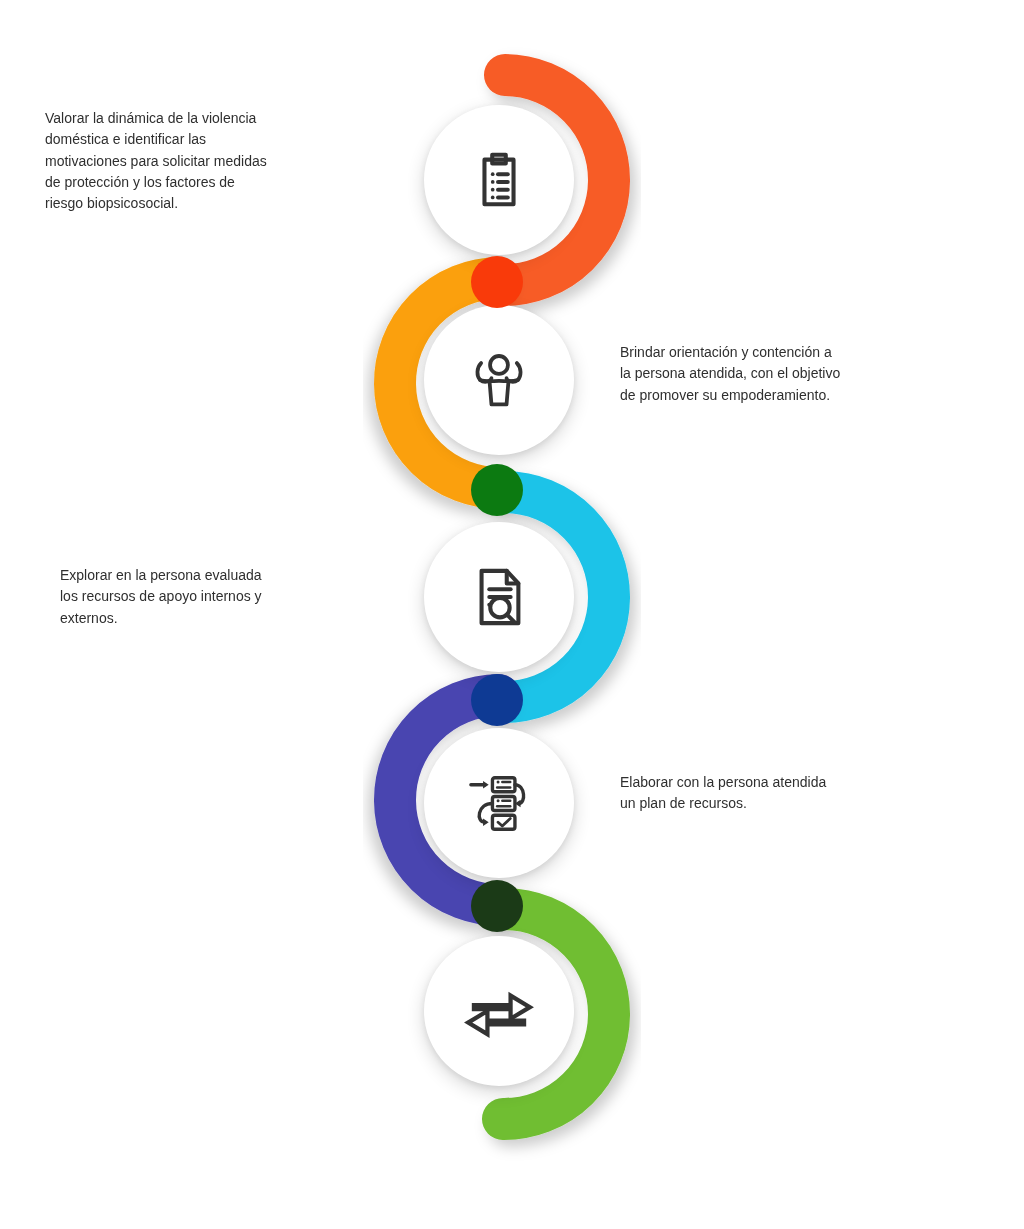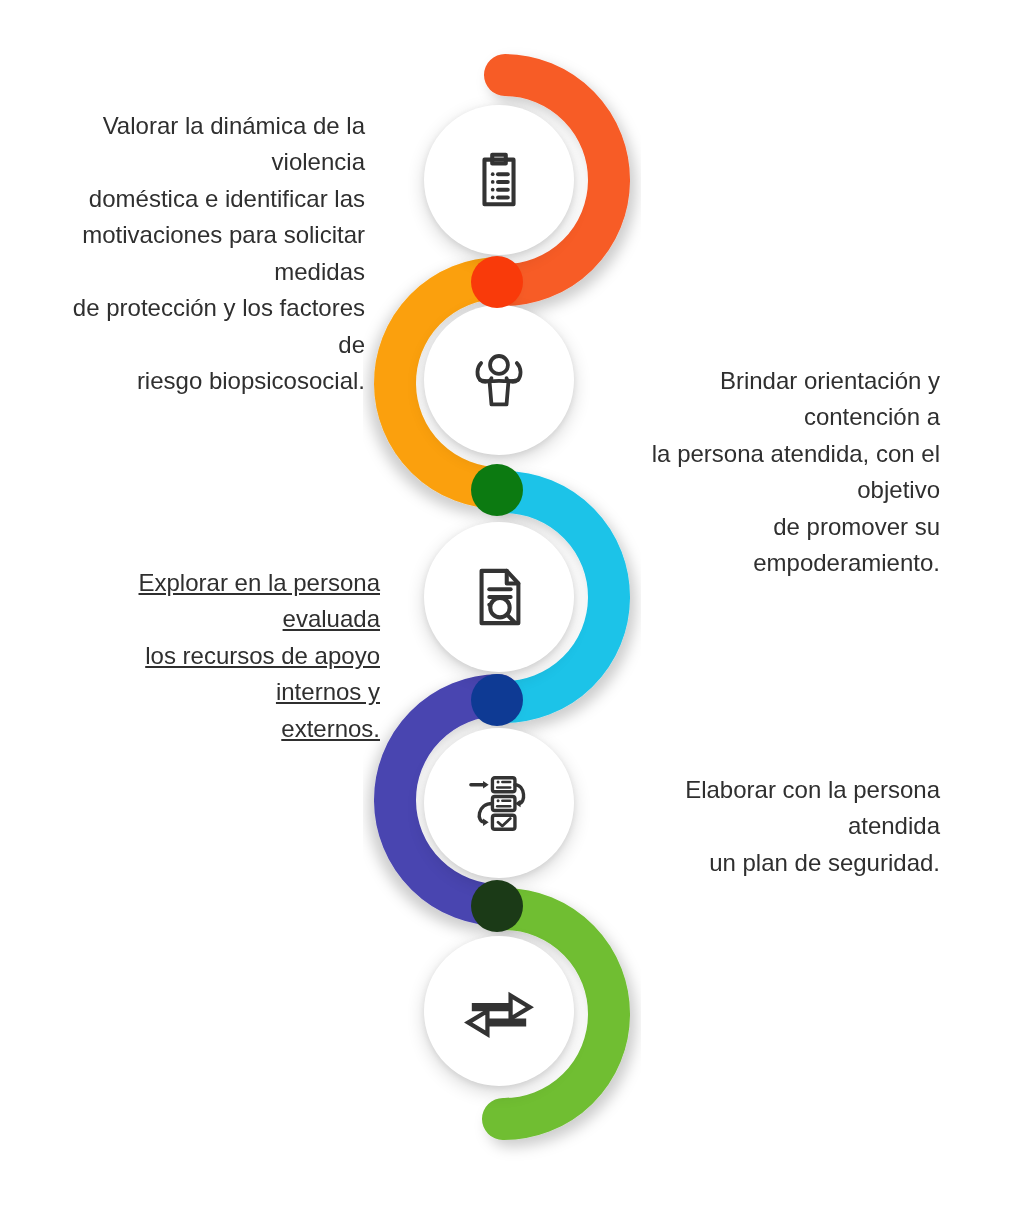--- a/index.html
+++ b/index.html
@@ -47,24 +47,24 @@
     position: absolute;
     width: 52px;
     height: 52px;
     border-radius: 50%;
     z-index: 6;
   }
 
   
   .caption {
     position: absolute;
-    font-size: 24px;
+    font-size: 14px;
     line-height: 1.52;
     color: #2f2f2f;
-    text-align: right;
+    text-align: left;
     z-index: 7;
     white-space: pre-line;
   }
   .caption.left  { width: 320px; }
   .caption.right { width: 320px; }
 </style>
 </head>
 <body>
 
 <div id="stage">
@@ -177,25 +177,25 @@
       </svg>
     </span>
   </div>
 
   <div class="caption left" style="left:45px; top:108px;">Valorar la dinámica de la violencia
 doméstica e identificar las
 motivaciones para solicitar medidas
 de protección y los factores de
 riesgo biopsicosocial.</div>
 
-  <div class="caption right" style="left:620px; top:363px;">Brindar orientación y contención a
+  <div class="caption right" style="left:620px; top:342px;">Brindar orientación y contención a
 la persona atendida, con el objetivo
 de promover su empoderamiento.</div>
 
-  <div class="caption left" style="left:60px; top:565px;text-decoration:underline;">Explorar en la persona evaluada
+  <div class="caption left" style="left:60px; top:565px;">Explorar en la persona evaluada
 los recursos de apoyo internos y
 externos.</div>
 
   <div class="caption right" style="left:620px; top:772px;">Elaborar con la persona atendida
-un plan de seguridad.</div>
+un plan de recursos.</div>
 
 
 </div>
 
 </body></html>

